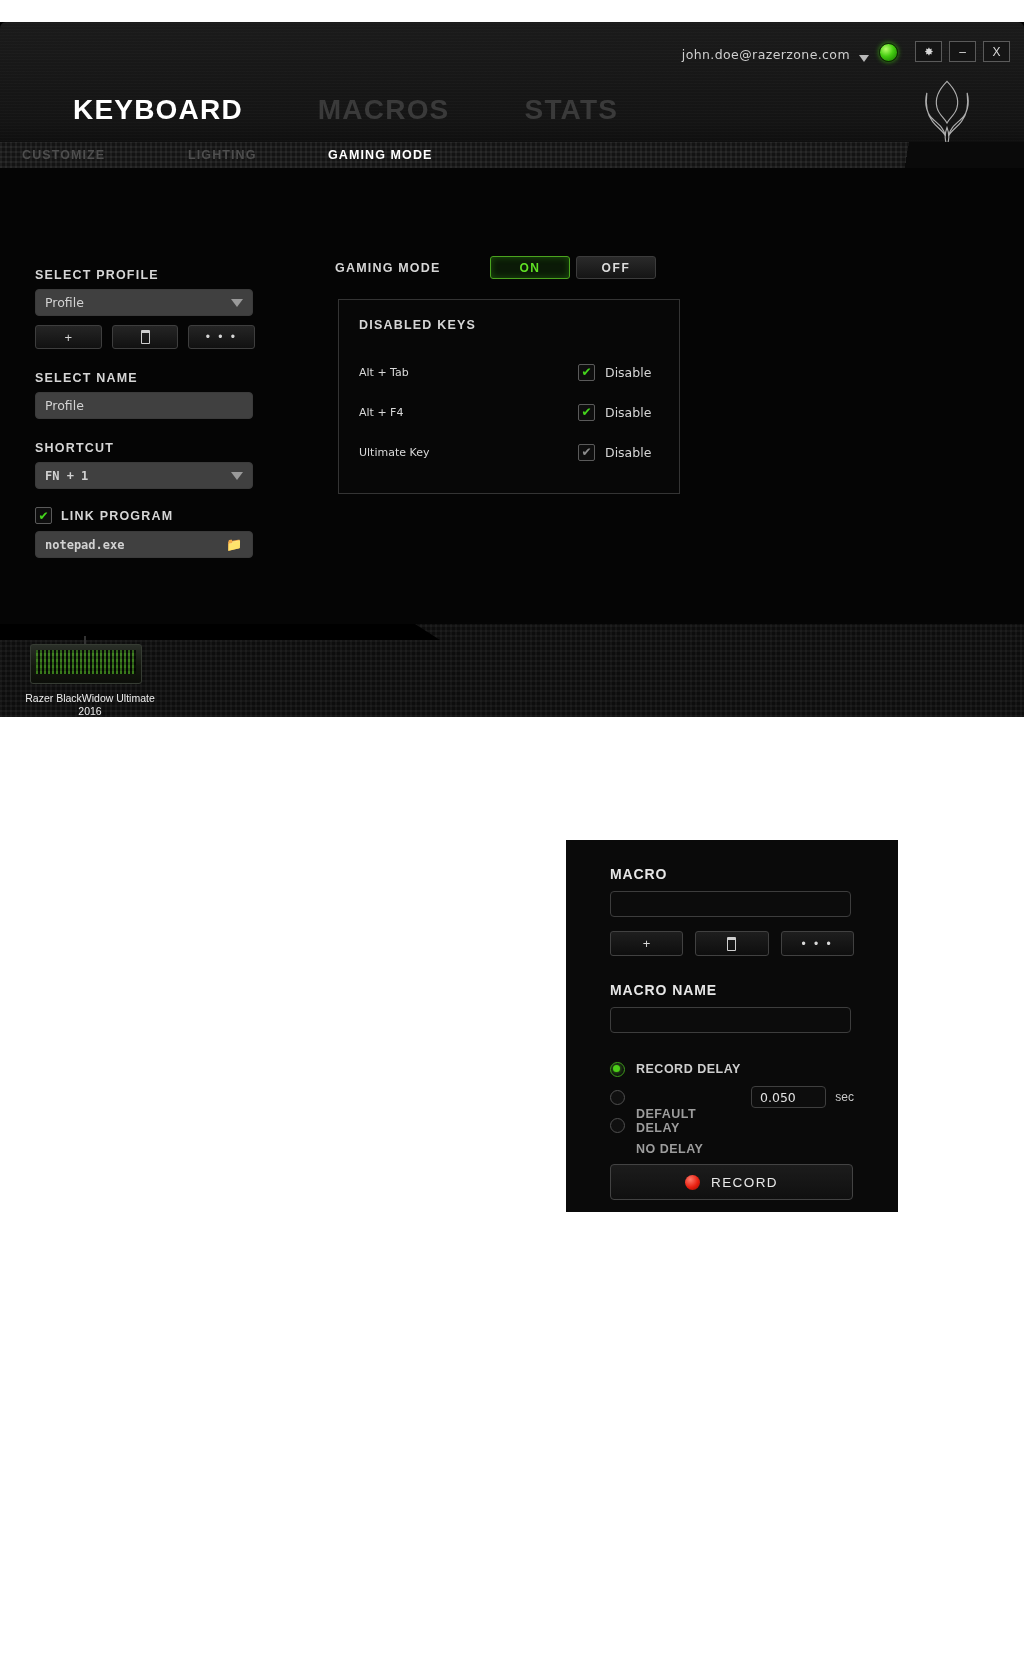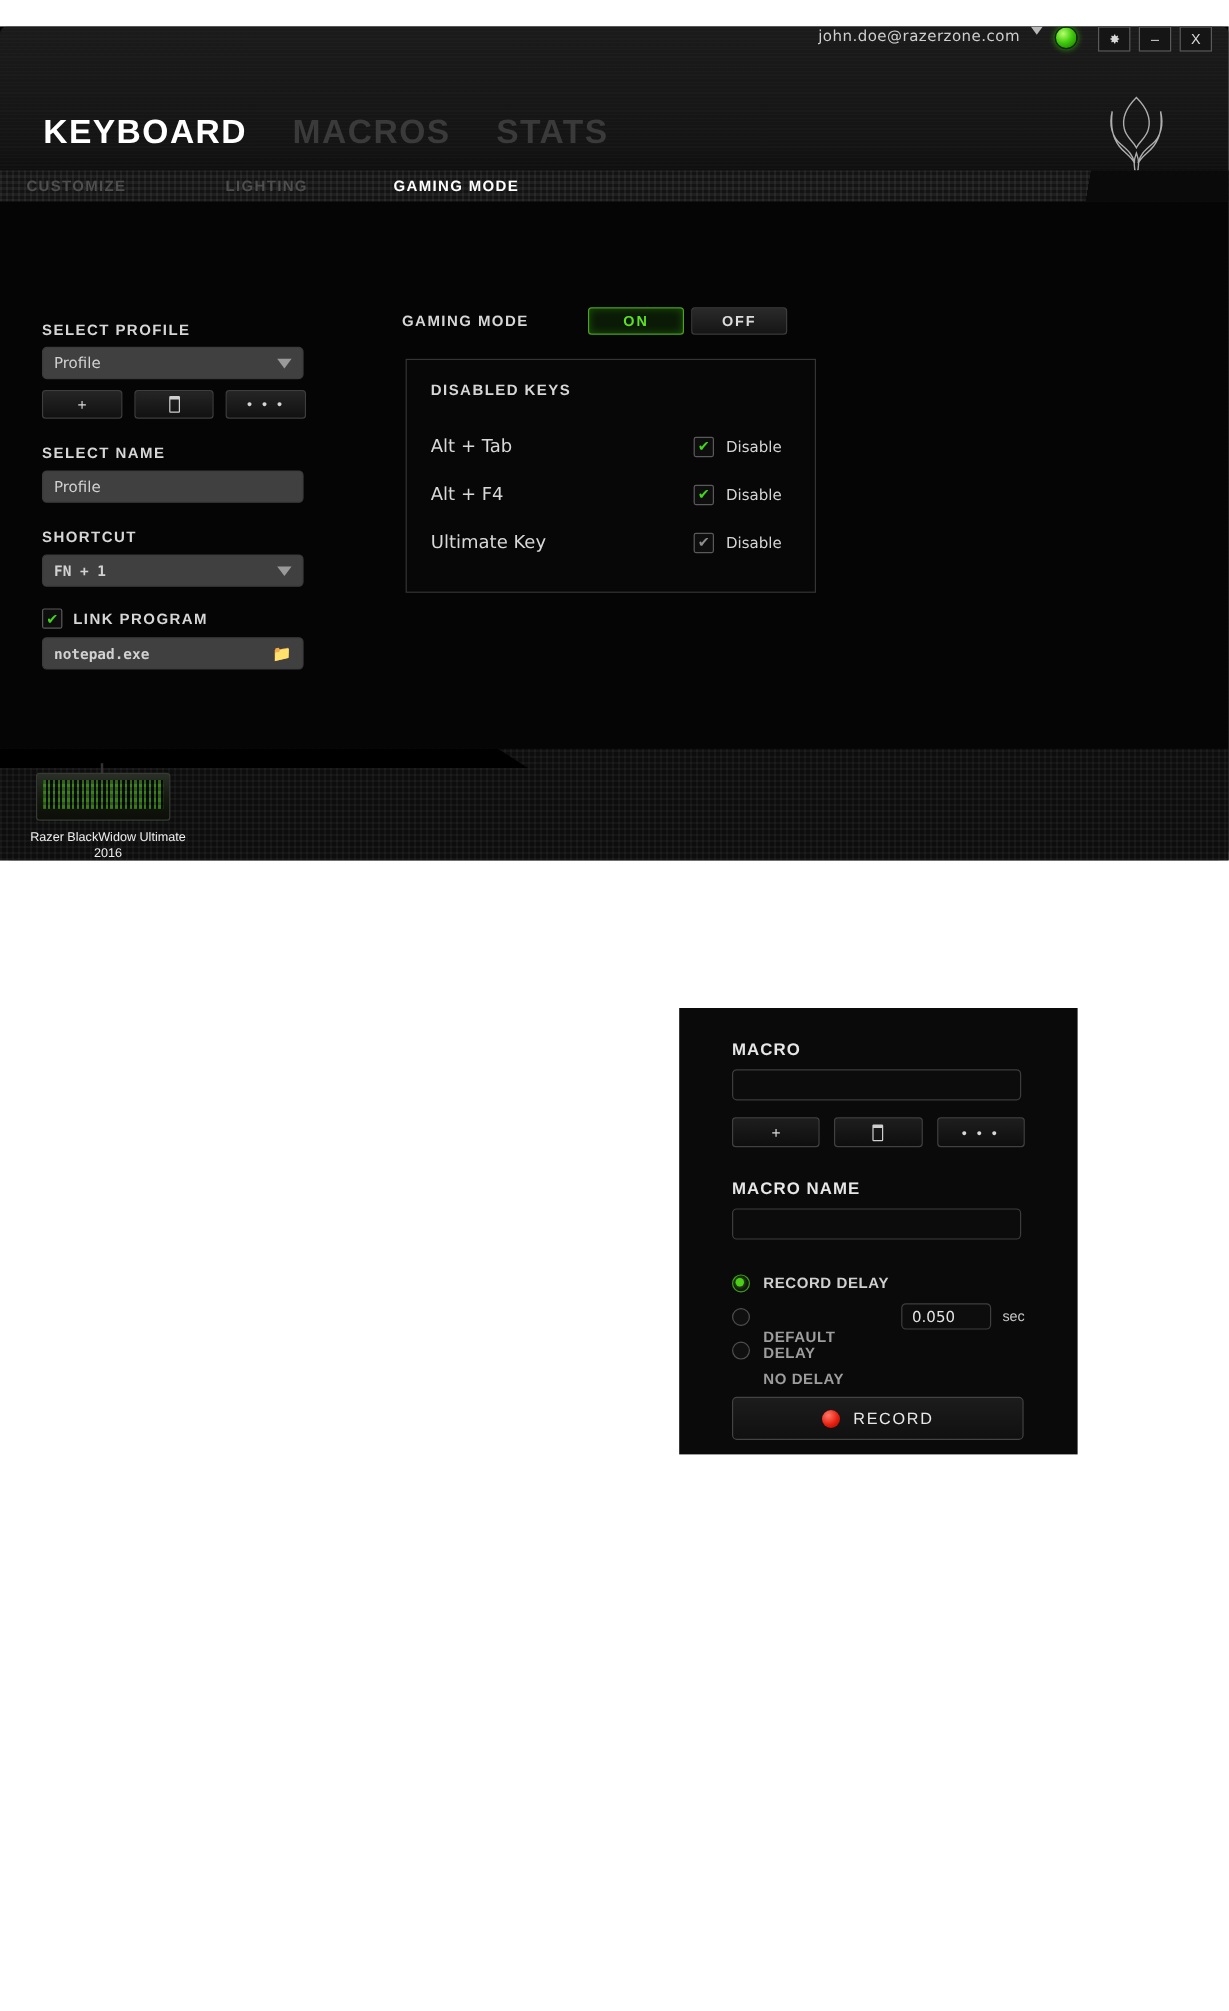--- a/index.html
+++ b/index.html
@@ -40,21 +40,21 @@
     border-radius: 6px 6px 10px 10px;
   }
 
   
   .titlebar {
     position: absolute;
     right: 0;
     top: 0;
     height: 40px;
     display: flex;
-    align-items: flex-start;
+    align-items: flex-end;
     justify-content: flex-end;
     padding-right: 14px;
     gap: 7px;
   }
   .account-email {
     color: #cfcfcf;
     font-size: 12.5px;
     letter-spacing: 0.4px;
     font-family: "DejaVu Sans", sans-serif;
   }
@@ -95,20 +95,21 @@
     display: flex;
     align-items: baseline;
     gap: 38px;
   }
   .mainnav .nav-item {
     font-size: 28px;
     font-weight: bold;
     letter-spacing: 1.2px;
     color: #3a3a3a;
     font-family: "Liberation Sans", sans-serif;
+    margin-left: 37px;
   }
   .mainnav .nav-item.active { color: #ffffff; }
 
   
   .razer-logo {
     position: absolute;
     right: 38px;
     top: 55px;
     width: 78px;
     height: 72px;
@@ -312,21 +313,21 @@
     top: 52px;
     width: 302px;
   }
   .keyrow {
     display: flex;
     align-items: center;
     height: 40px;
   }
   .keyname {
     color: #d8d8d8;
-    font-size: 15px;
+    font-size: 11px;
     font-family: "DejaVu Sans", sans-serif;
     flex: 1;
   }
   .keyrow .chk { margin-right: 10px; }
   .dis-label {
     color: #d5d5d5;
     font-size: 12.5px;
     font-family: "DejaVu Sans", sans-serif;
     width: 56px;
   }

